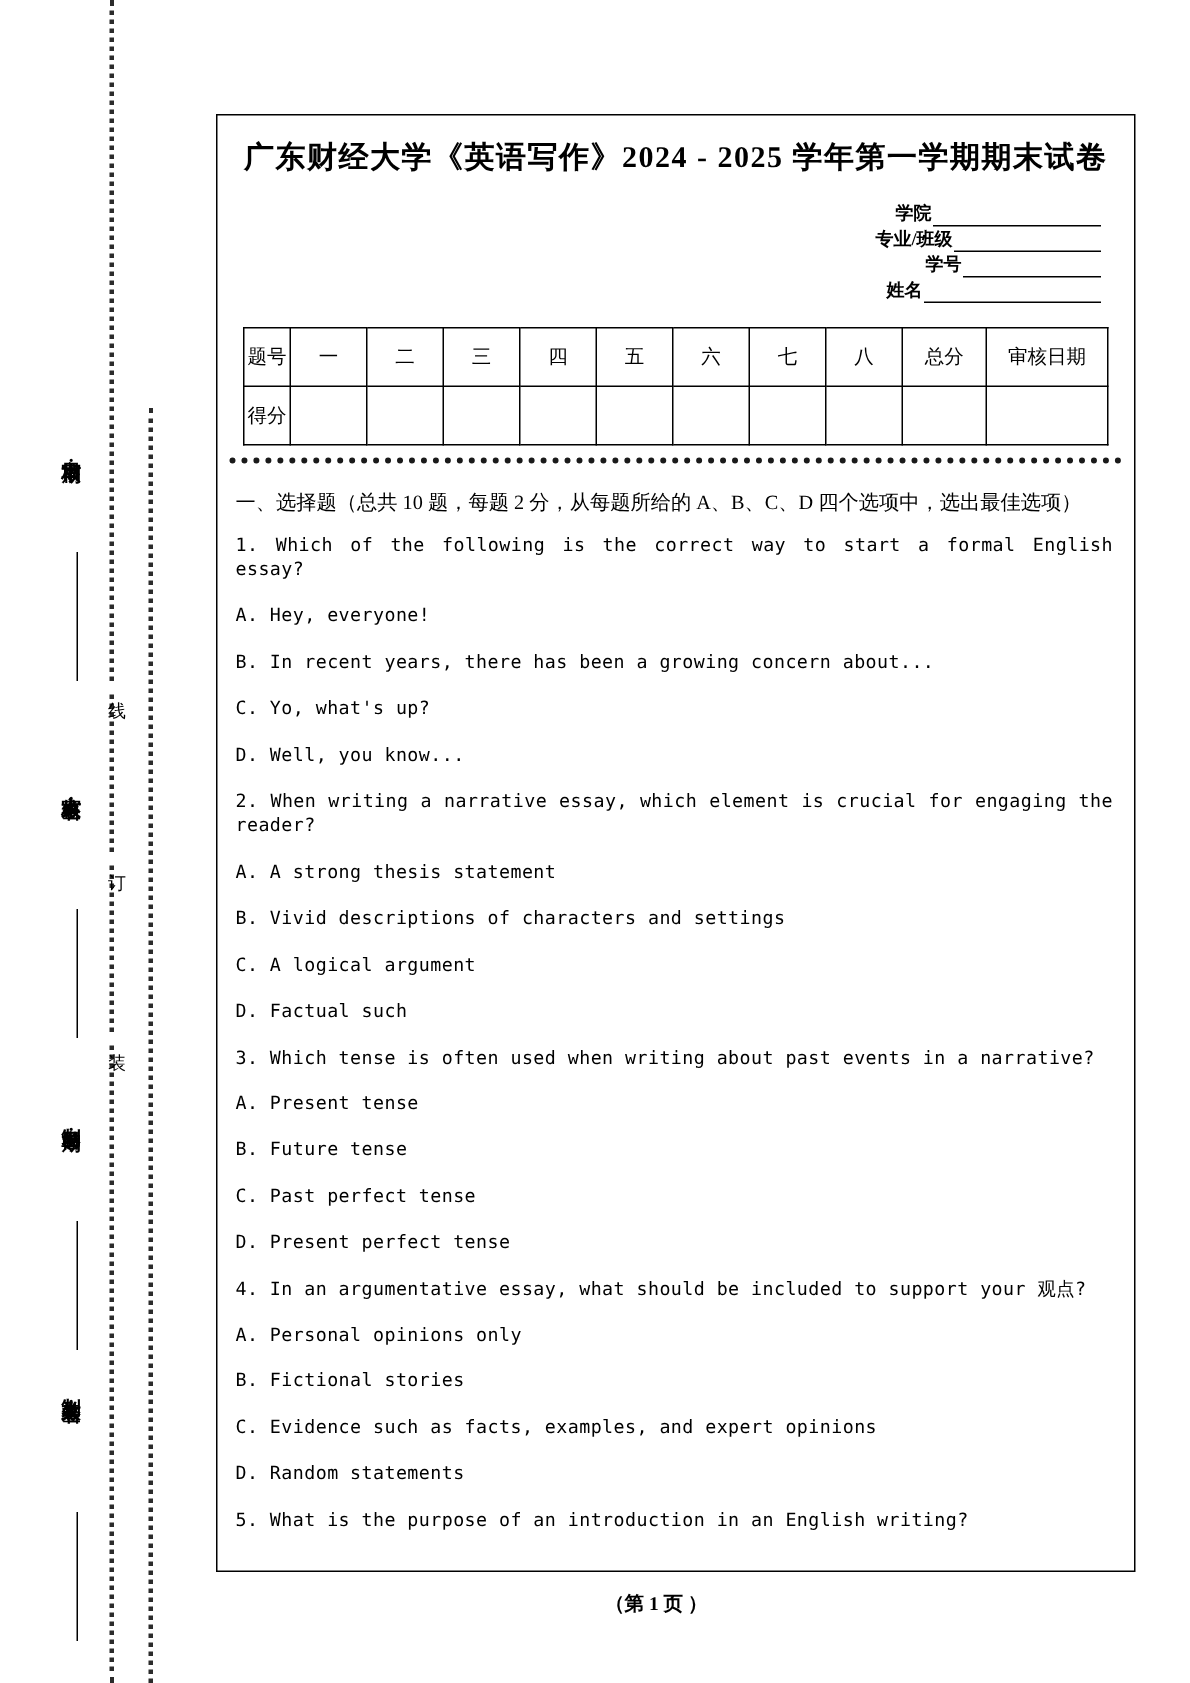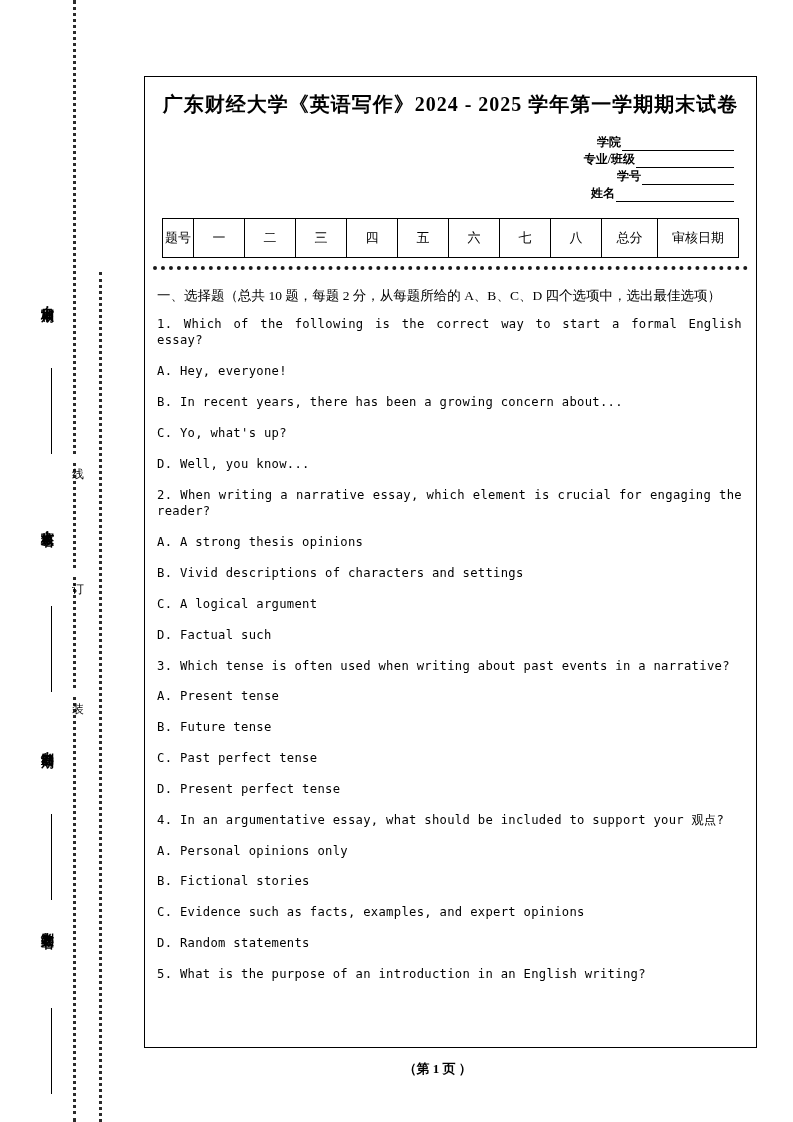--- a/index.html
+++ b/index.html
@@ -230,35 +230,48 @@
         <td class="col-num">二</td>
         <td class="col-num">三</td>
         <td class="col-num">四</td>
         <td class="col-num">五</td>
         <td class="col-num">六</td>
         <td class="col-num">七</td>
         <td class="col-num">八</td>
         <td class="col-tot">总分</td>
         <td class="col-tea">审核日期</td>
       </tr>
+      <tr>
+        <td class="hdr-first">得分</td>
+        <td class="col-num"></td>
+        <td class="col-num"></td>
+        <td class="col-num"></td>
+        <td class="col-num"></td>
+        <td class="col-num"></td>
+        <td class="col-num"></td>
+        <td class="col-num"></td>
+        <td class="col-num"></td>
+        <td class="col-tot"></td>
+        <td class="col-tea"></td>
+      </tr>
     </tbody>
   </table>
 
   <div class="dotted-sep"></div>
 
   <div class="content">
     <div class="section-head">一、选择题（总共 10 题，每题 2 分，从每题所给的 A、B、C、D 四个选项中，选出最佳选项）</div>
     <div id="question-lines">
         <p class="qline">1. Which of the following is the correct way to start a formal English essay?</p>
         <p class="qline">A. Hey, everyone!</p>
         <p class="qline">B. In recent years, there has been a growing concern about...</p>
         <p class="qline">C. Yo, what's up?</p>
         <p class="qline">D. Well, you know...</p>
         <p class="qline">2. When writing a narrative essay, which element is crucial for engaging the reader?</p>
-        <p class="qline">A. A strong thesis opinions</p>
+        <p class="qline">A. A strong thesis statement</p>
         <p class="qline">B. Vivid descriptions of characters and settings</p>
         <p class="qline">C. A logical argument</p>
         <p class="qline">D. Factual such</p>
         <p class="qline">3. Which tense is often used when writing about past events in a narrative?</p>
         <p class="qline">A. Present tense</p>
         <p class="qline">B. Future tense</p>
         <p class="qline">C. Past perfect tense</p>
         <p class="qline">D. Present perfect tense</p>
         <p class="qline">4. In an argumentative essay, what should be included to support your 观点?</p>
         <p class="qline">A. Personal opinions only</p>

